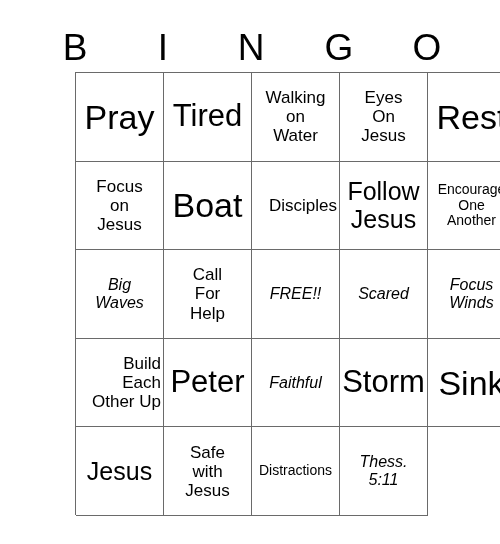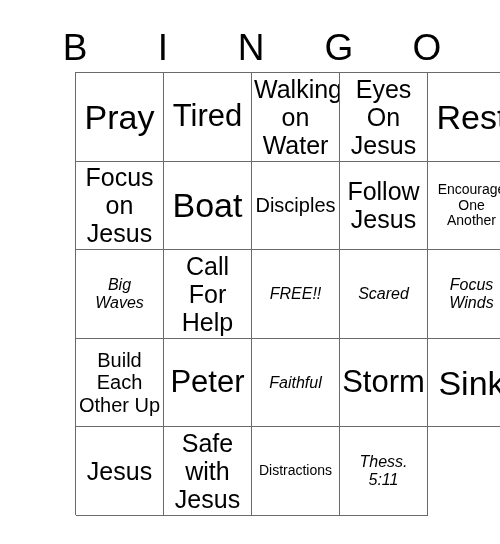--- a/index.html
+++ b/index.html
@@ -73,22 +73,22 @@
     width: 100%;
     white-space: pre-line;
     line-height: 1.12;
     color: #000000;
   }
   
   .fs-xxl .txt { font-size: 34px; }
   .fs-xl  .txt { font-size: 31px; }
   .fs-l   .txt { font-size: 25px; }
   .fs-m   .txt { font-size: 16px; font-style: italic; }
-  .fs-s   .txt { font-size: 25px; text-align: center; }
-  .fs-xs  .txt { font-size: 20px; }
+  .fs-s   .txt { font-size: 17px; text-align: center; }
+  .fs-xs  .txt { font-size: 17px; text-align: right; }
   .fs-xxs .txt { font-size: 14px; }
 </style>
 </head>
 <body>
 
 <div class="card">
 
   <div class="header-row">
       <div class="header-cell">B</div>
       <div class="header-cell">I</div>

